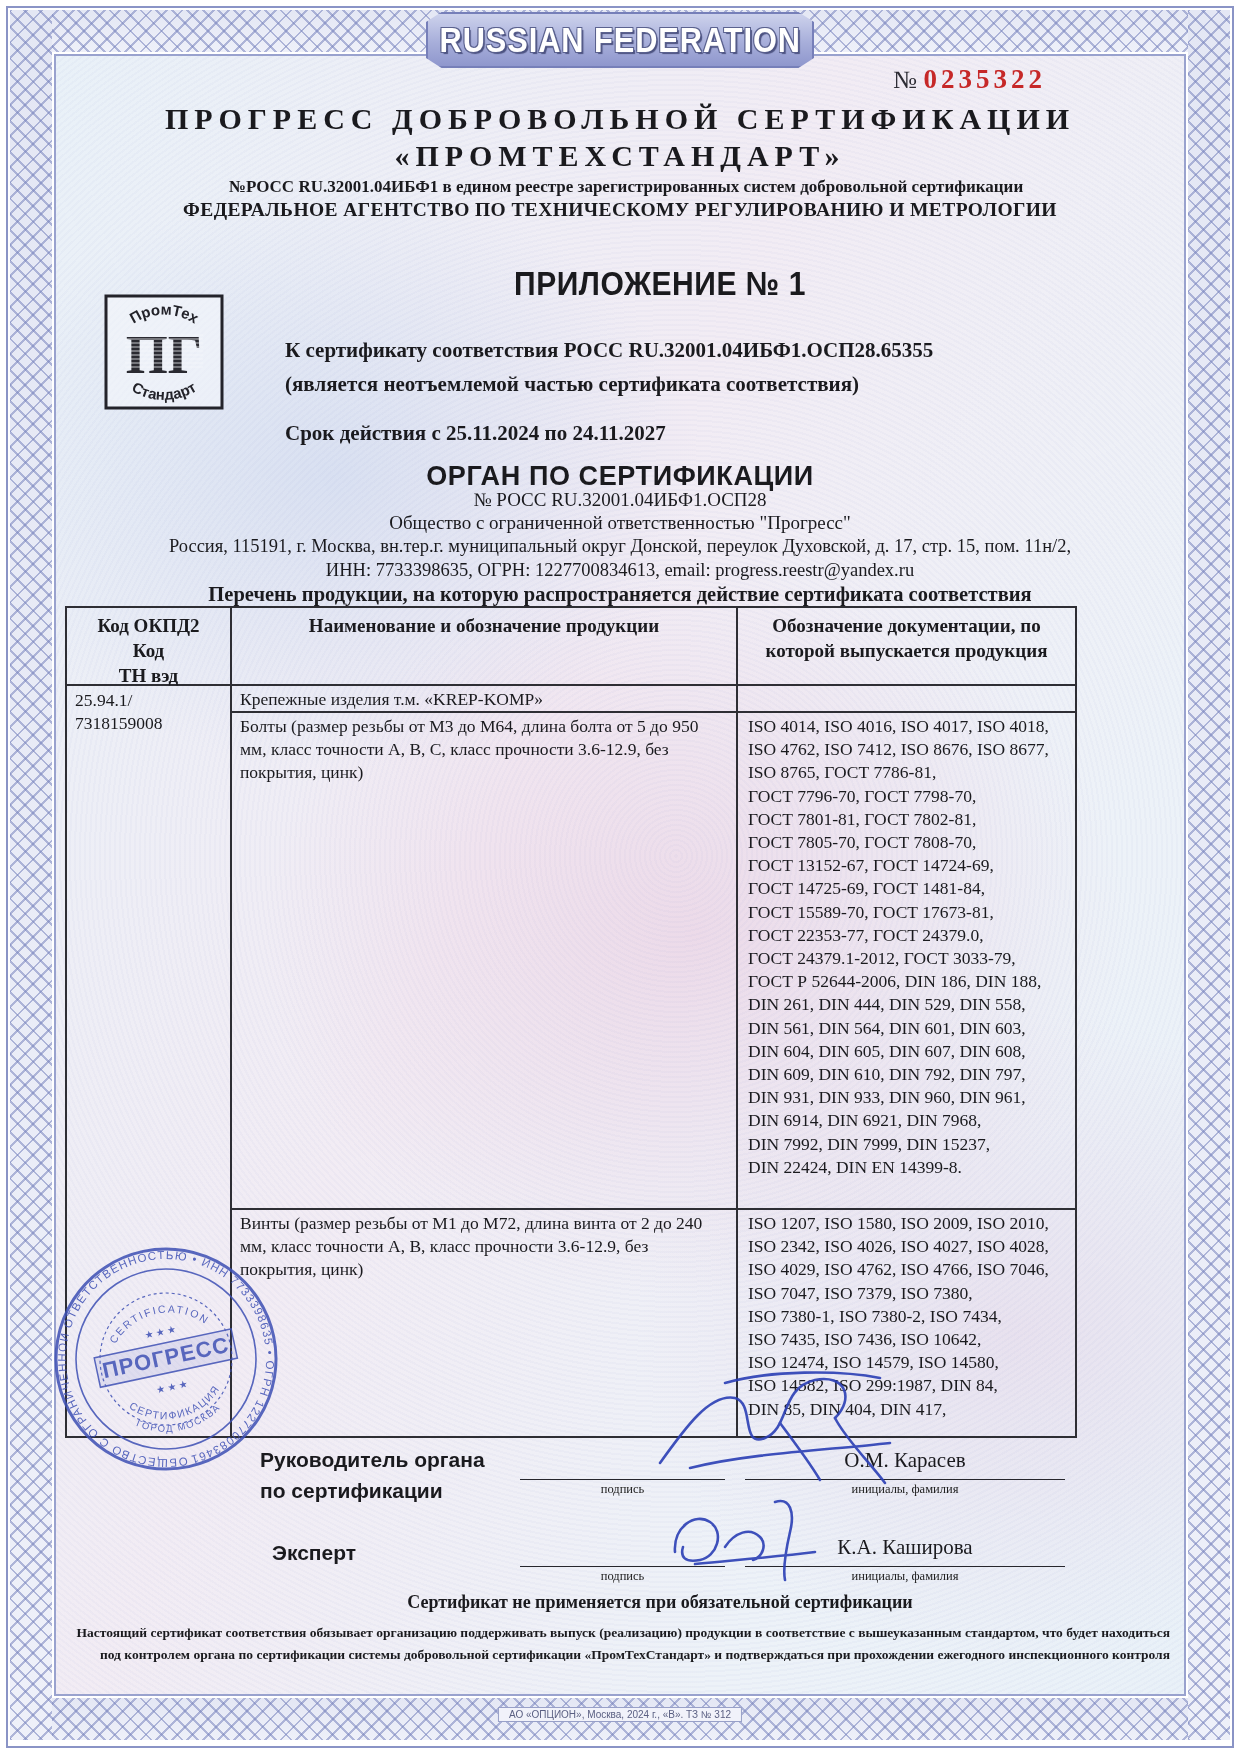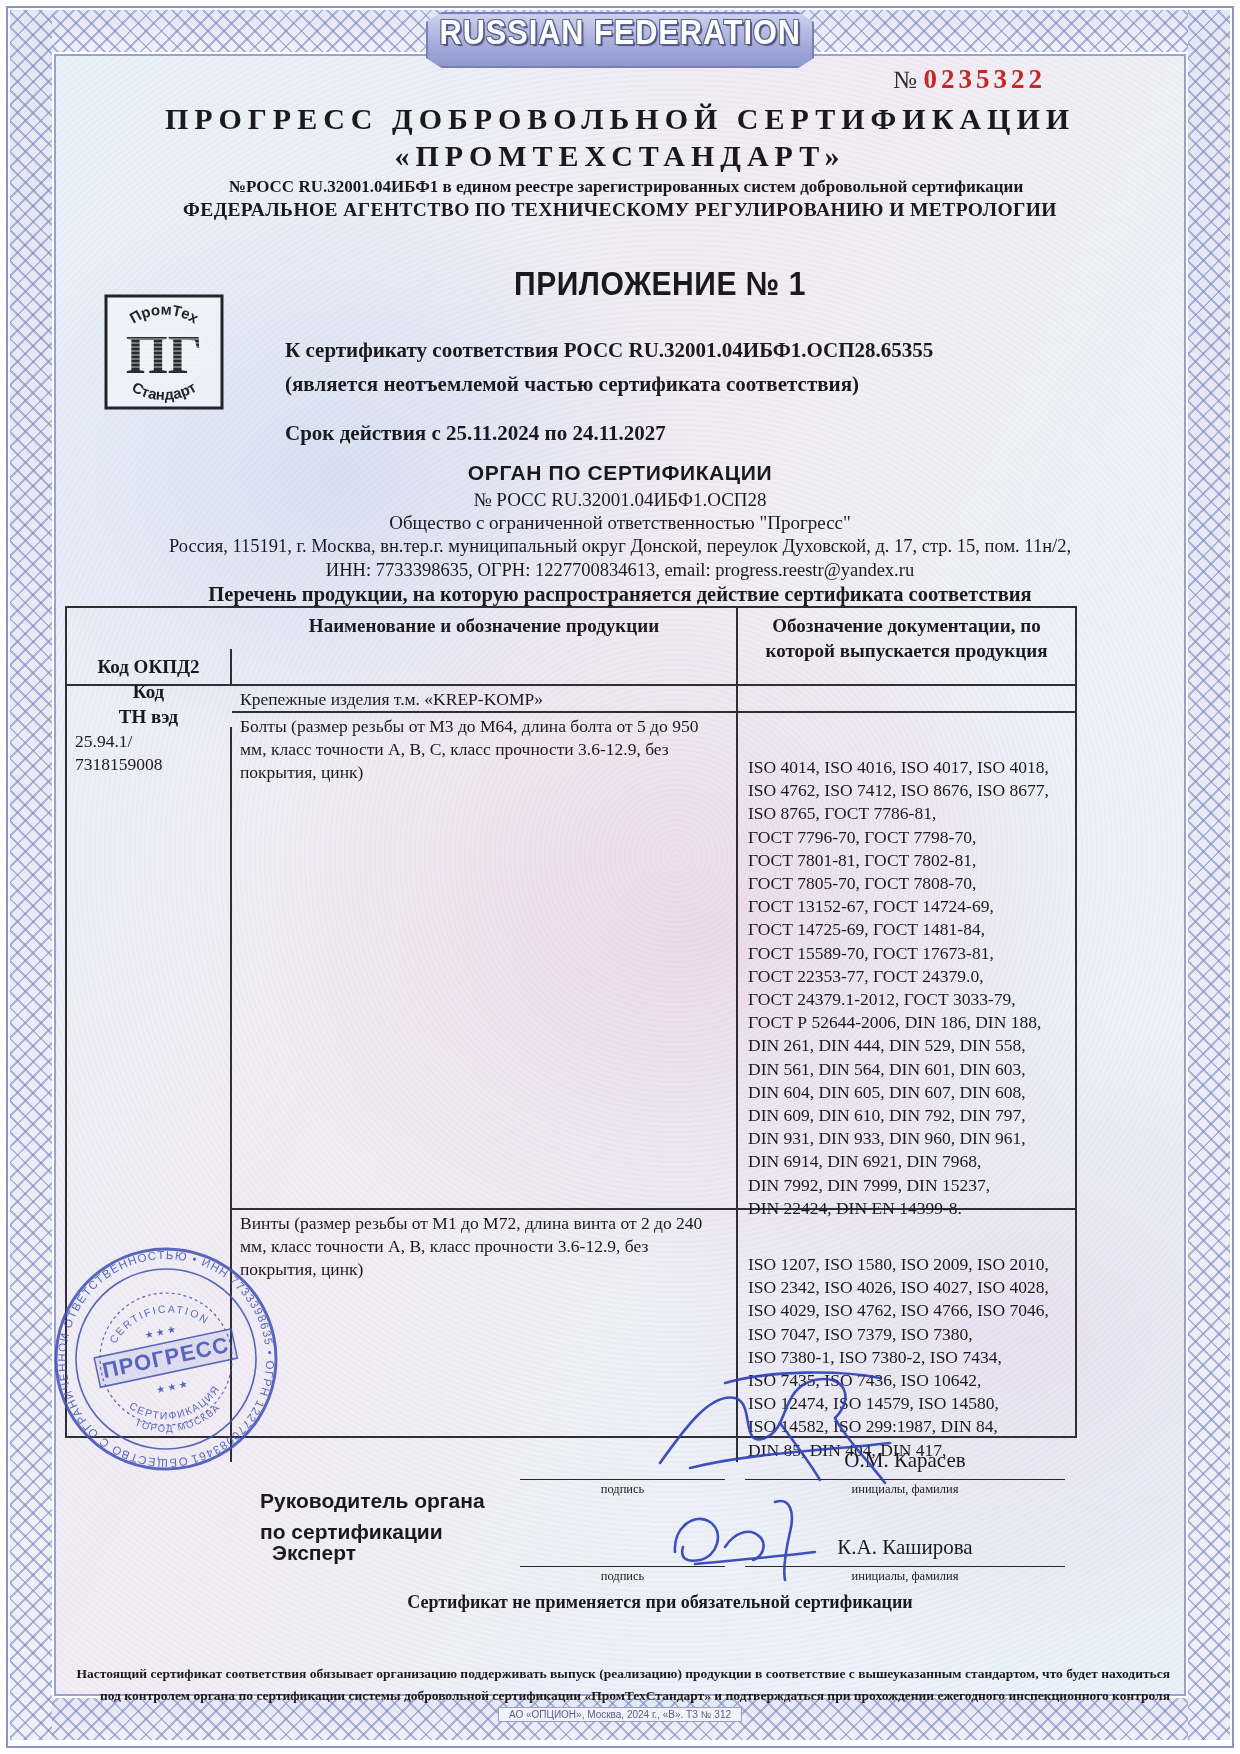--- a/index.html
+++ b/index.html
@@ -30,43 +30,43 @@
       radial-gradient(ellipse 520px 420px at 280px 420px, rgba(176,198,233,0.35), rgba(176,198,233,0) 70%),
       radial-gradient(ellipse 540px 470px at 960px 1280px, rgba(222,182,214,0.28), rgba(222,182,214,0) 70%),
       linear-gradient(115deg,#e9f1f8 0%,#f2ecf4 42%,#edf2f8 75%,#e9f1f8 100%);
   }
   
   .banner{position:absolute;left:50%;top:12px;transform:translateX(-50%);
     width:384px;height:52px;z-index:5;
     background:linear-gradient(#cdd2ec 0%,#a7aeda 55%,#8f97cd 100%);
     border:2px solid #767fb9;
     clip-path:polygon(4% 0,96% 0,100% 18%,100% 82%,96% 100%,4% 100%,0 82%,0 18%);
-    display:flex;align-items:flex-start;justify-content:center;
+    display:flex;align-items:center;justify-content:center;
     box-shadow:0 2px 4px rgba(60,60,110,.35);}
   .banner-text{font-family:"Liberation Sans",sans-serif;font-weight:700;font-size:32px;
     letter-spacing:1px;color:#fff;transform:scale(.96,1.08);
     text-shadow:-1px -1px 0 #5b628f,1px -1px 0 #5b628f,-1px 1px 0 #5b628f,2px 2px 1px #4c5280;}
   
   .abs{position:absolute;z-index:4;}
   .ctr{left:0;width:100%;text-align:center;}
-  .pre{white-space:pre-line;margin-top:41px;}
+  .pre{white-space:pre-line;}
   .serifB{font-family:"Liberation Serif",serif;font-weight:700;}
   .sansB{font-family:"Liberation Sans",sans-serif;font-weight:700;}
   .doc-number{top:64px;left:893px;font-size:27px;}
   .num-label{color:#2c2c34;font-size:25px;}
   .num-digits{color:#c62828;letter-spacing:4px;font-weight:600;}
   .title1{top:102px;font-size:30px;font-weight:600;letter-spacing:6px;}
   .title2{top:139px;font-size:30px;font-weight:600;letter-spacing:6px;}
   .registry{top:177px;font-size:17px;padding-left:6px;}
   .agency{top:199px;font-size:19.5px;letter-spacing:.4px;}
   .appendix-title{top:266px;left:240px;width:840px;text-align:center;font-size:31px;letter-spacing:.5px;transform:scale(.97,1.08);}
   .cert-line1{top:338px;left:285px;font-size:21px;}
   .cert-line2{top:372px;left:285px;font-size:21px;text-align:right;}
   .validity{top:421px;left:285px;font-size:21px;}
-  .organ-title{top:461px;font-size:21px;letter-spacing:.6px;}
+  .organ-title{top:461px;font-size:27px;letter-spacing:.6px;}
   .organ-number{top:489px;font-size:19px;}
   .company{top:512px;font-size:19px;}
   .address{top:536px;font-size:18.5px;}
   .requisites{top:560px;font-size:18.5px;}
   .list-title{top:583px;font-size:20.5px;}
   
   .products-table{position:absolute;z-index:4;left:65px;top:606px;width:1012px;height:832px;
     border:2px solid #2e2e34;box-sizing:border-box;
     display:grid;grid-template-columns:165px 506px 1fr;grid-template-rows:78px 27px 497px 1fr;
     font-size:17.5px;line-height:23.2px;}

